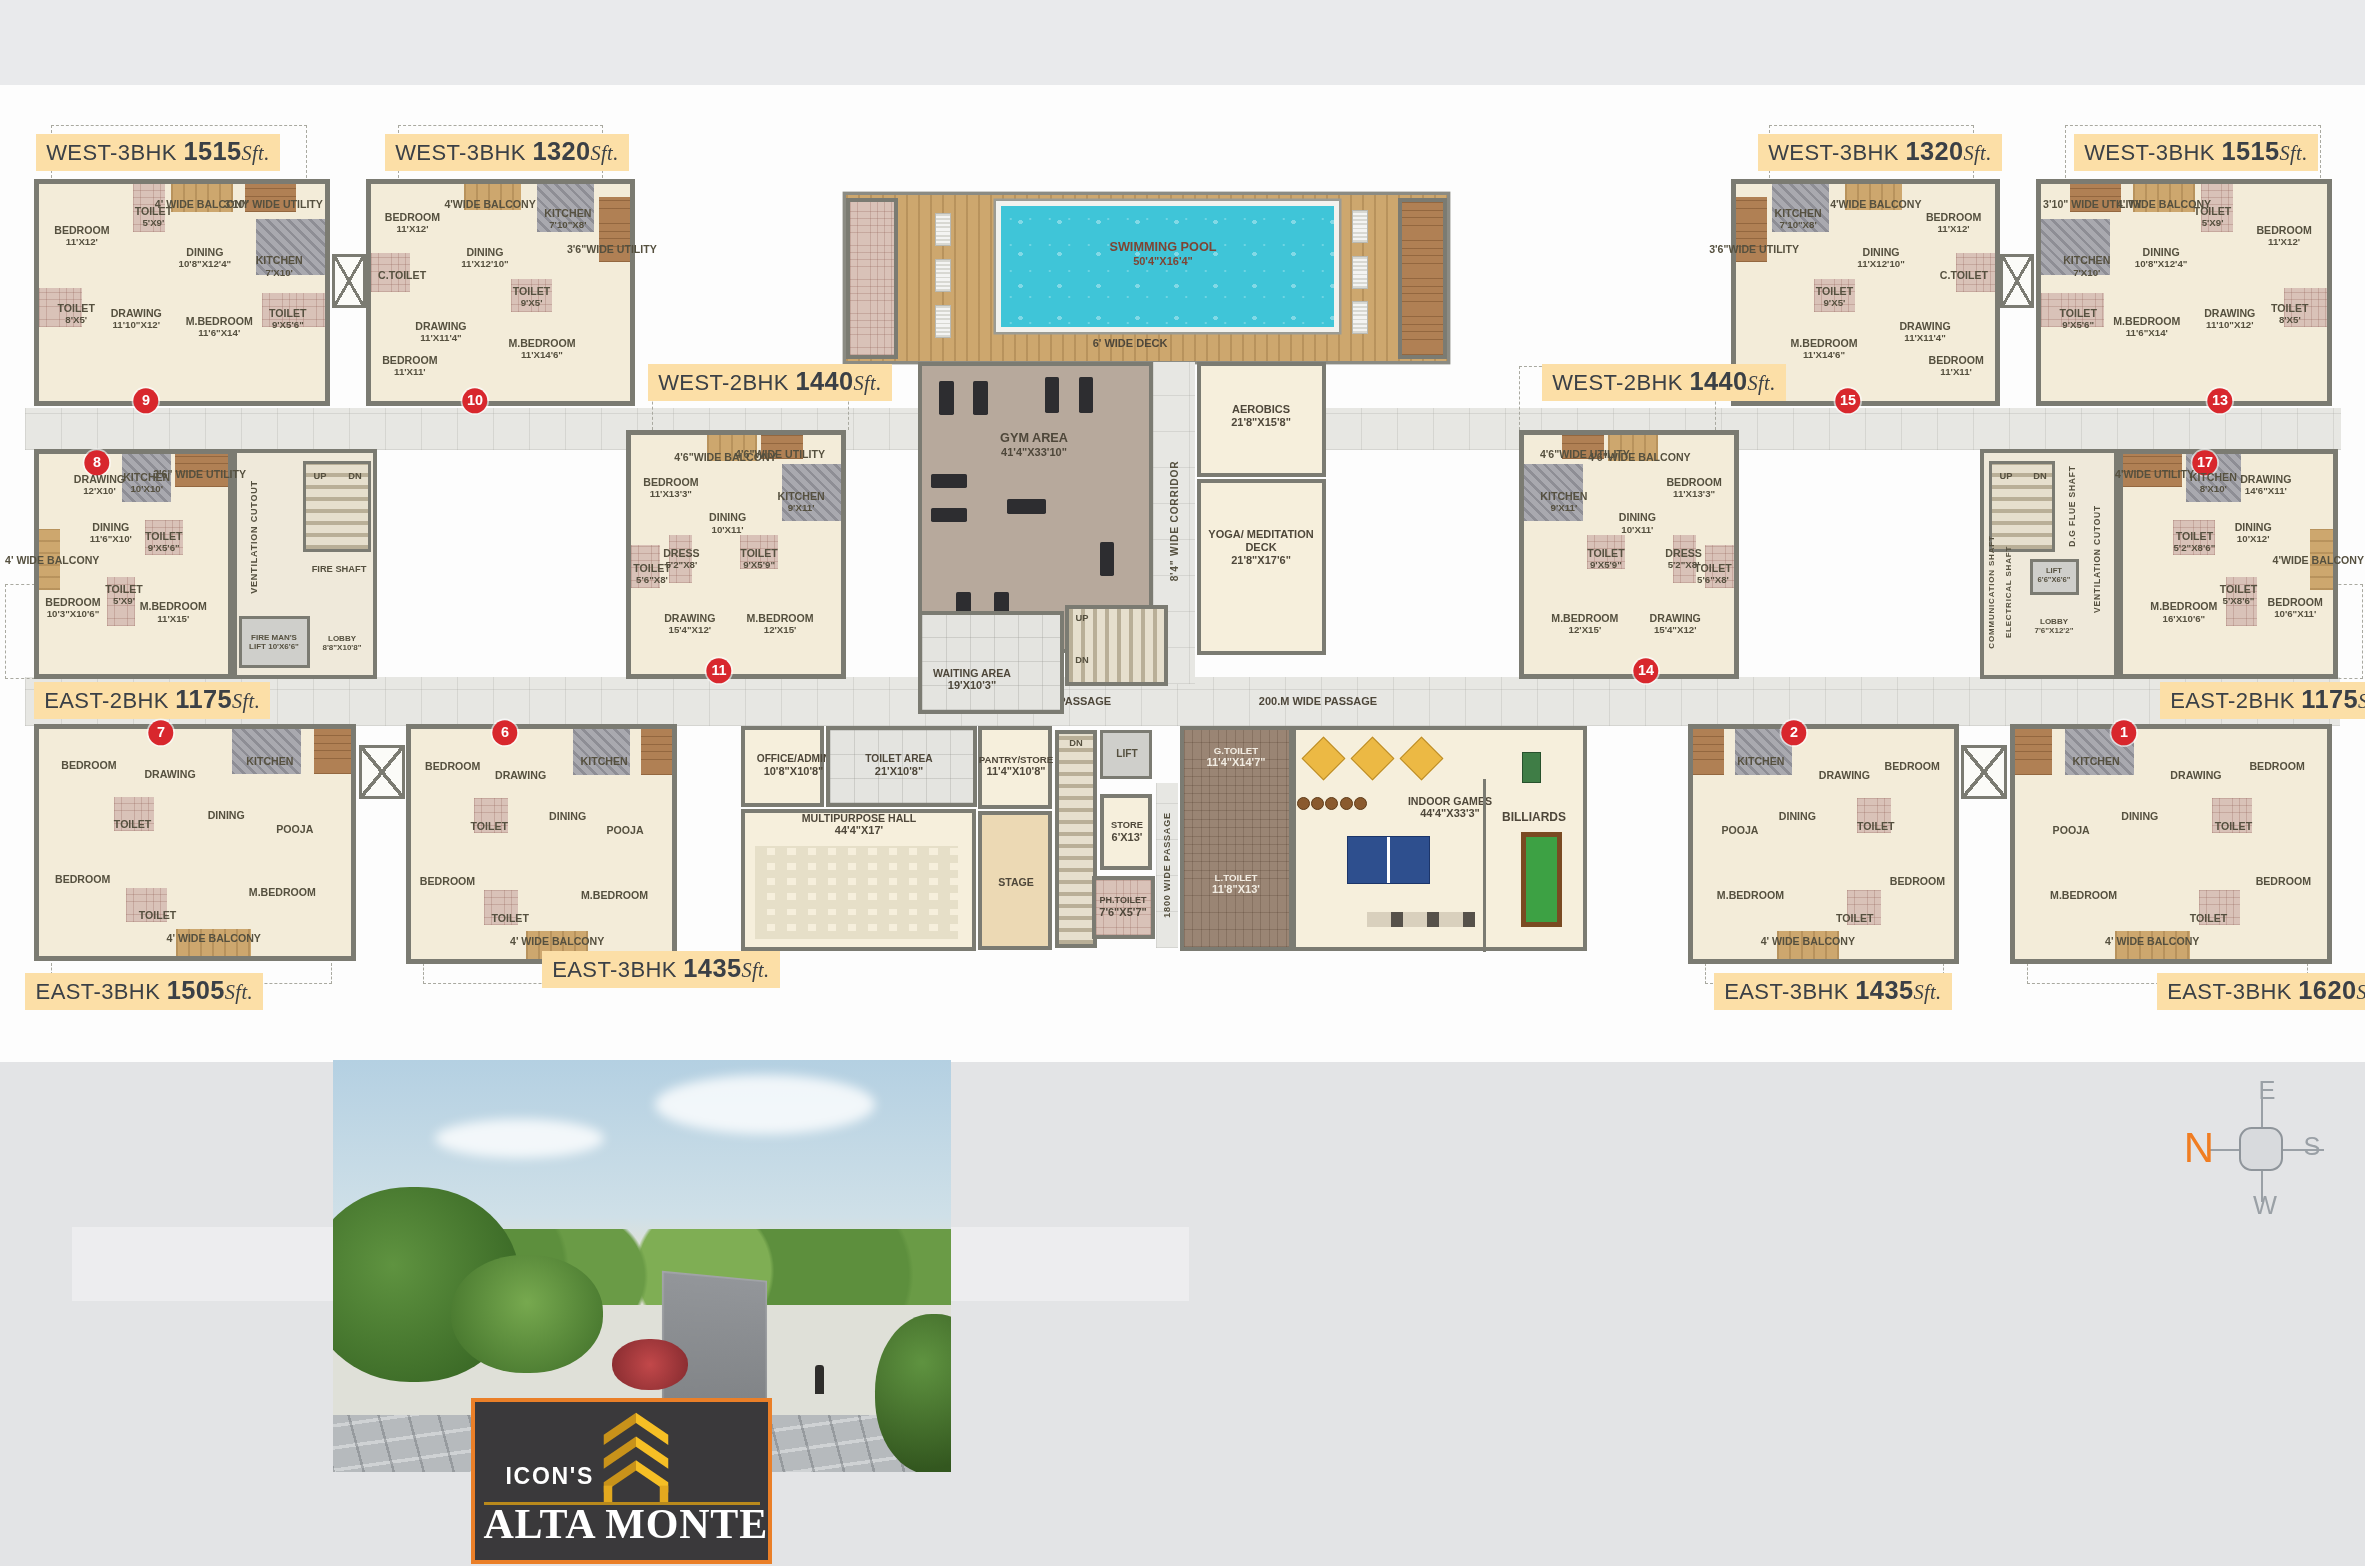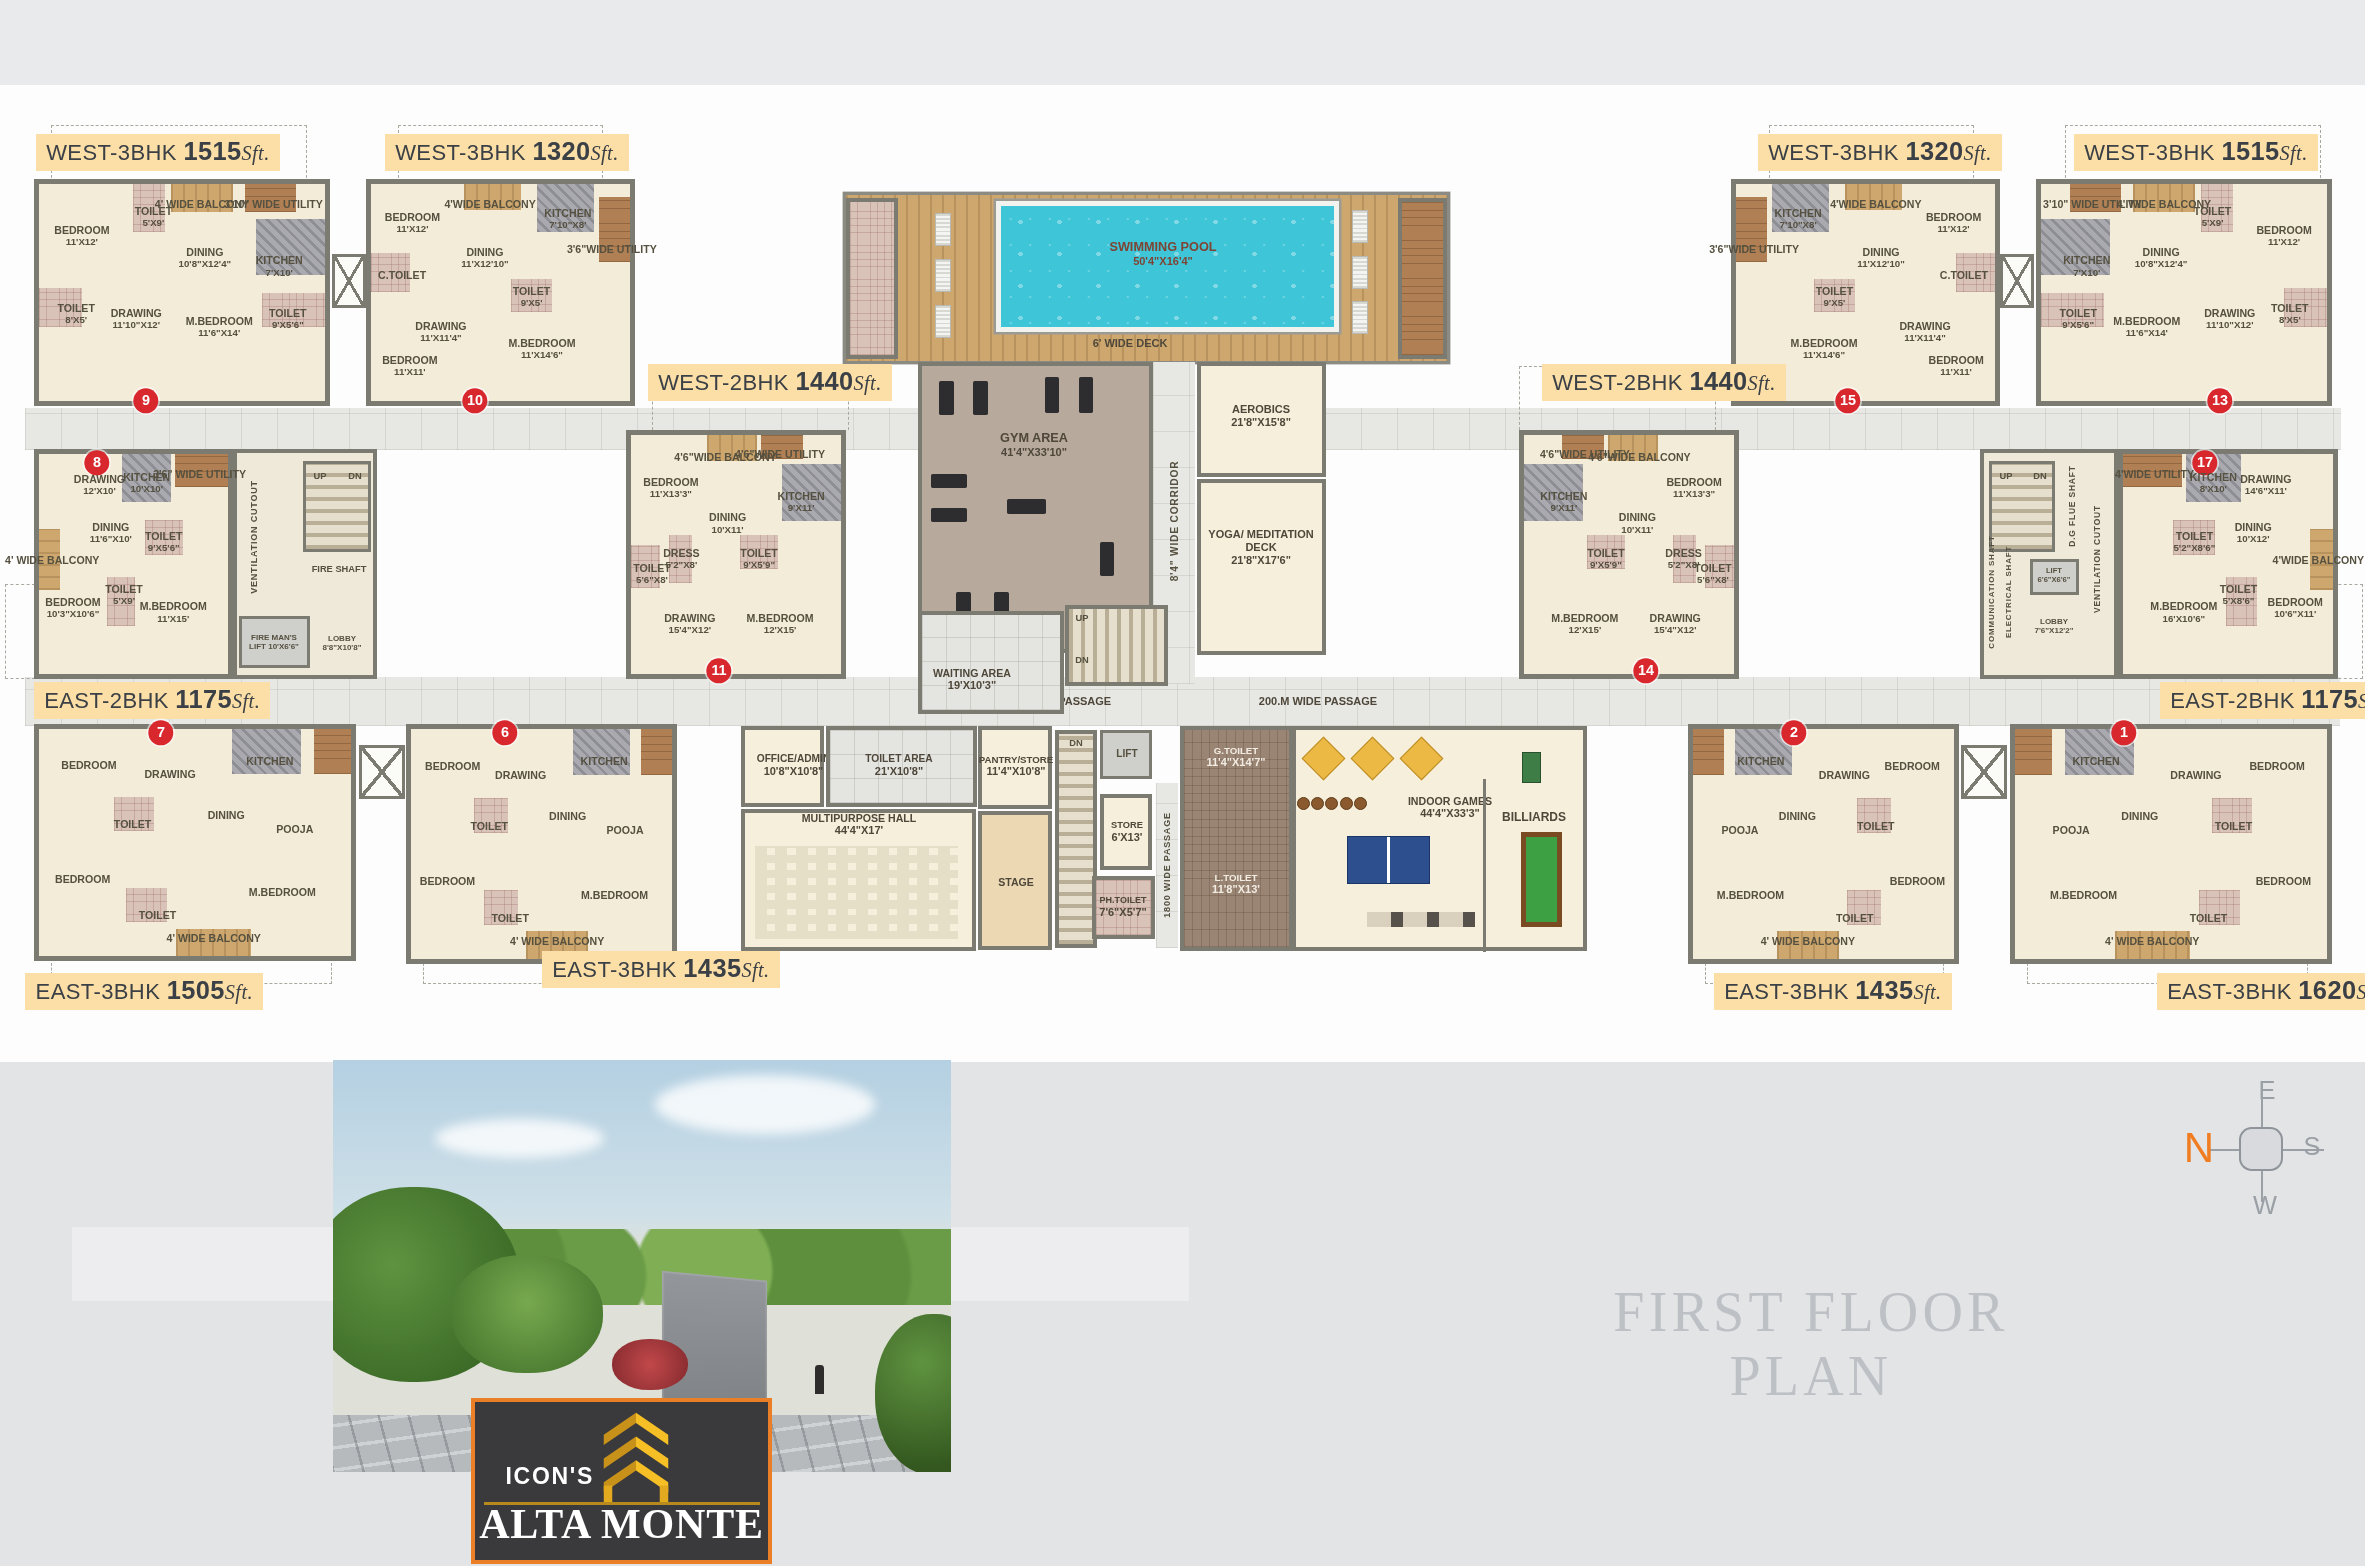--- a/index.html
+++ b/index.html
@@ -78,21 +78,21 @@
   .ph-bush{position:absolute;border-radius:48%;}
   .ph-wall{position:absolute;left:330px;top:216px;width:110px;height:148px;background:linear-gradient(#93969a,#7e8184);
            transform:perspective(254px) rotateY(18deg);box-shadow:inset 0 0 0 1.7px rgba(255,255,255,.15);}
   .ph-pave{position:absolute;left:0;top:355px;width:618px;height:59px;background:#b6babd;
            background-image:repeating-linear-gradient(75deg,rgba(90,95,100,.35) 0 2.5px,transparent 2.5px 29px),
                             repeating-linear-gradient(-8deg,rgba(255,255,255,.35) 0 3.4px,transparent 3.4px 22px);}
   .ph-person{position:absolute;left:482px;top:305px;width:8.5px;height:29px;background:#2e2d2b;border-radius:3.4px 3.4px 0 0;}
   .logo{position:absolute;left:471px;top:1398px;width:301px;height:166px;background:#3a393b;
         border:4.2px solid #ea7f28;box-sizing:border-box;}
   .logo .brand{position:absolute;left:30.5px;top:61px;color:#fff;font-weight:700;font-size:23px;letter-spacing:1.7px;}
-  .logo .name{position:absolute;left:0;right:0;bottom:12px;text-align:center;color:#fff;
+  .logo .name{position:absolute;left:0;right:0;bottom:12px;text-align:right;color:#fff;
         font-family:"Liberation Serif",serif;font-weight:700;font-size:42px;letter-spacing:0.8px;}
   .logo .goldline{position:absolute;left:8.5px;right:8.5px;top:100px;height:2.5px;background:#b8891c;}
   .logo svg{position:absolute;left:127px;top:8.5px;}
   .compass{position:absolute;left:2239px;top:1127px;width:44px;height:44px;border:2.5px solid #8f959b;
            border-radius:12.7px;background:#d8dadd;box-sizing:border-box;}
   .cline{position:absolute;background:#9aa0a6;}
   .cletter{position:absolute;transform:translate(-50%,-50%);color:#9aa0a6;font-size:25.4px;font-weight:400;}
   .cletter.n{color:#f07d22;font-size:42px;}
 </style>
 </head>
@@ -515,21 +515,20 @@
       <polygon points="40,58 2,84 2,96 40,70" fill="#c8921a"></polygon>
       <polygon points="40,58 78,84 78,96 40,70" fill="#f6bf25"></polygon>
       <rect x="2" y="88" width="10" height="22" fill="#e3a91f"></rect>
       <rect x="68" y="88" width="10" height="22" fill="#e3a91f"></rect>
     </svg>
     <div class="goldline"></div>
     <div class="brand">ICON'S</div>
     <div class="name">ALTA MONTE</div>
   </div>
 
-  <div class="title">FIRST FLOOR PLAN</div>
 
   <div>
     <div class="cline" style="left:2209px;top:1149px;width:115px;height:1.7px;"></div>
     <div class="cline" style="left:2261px;top:1097px;width:1.7px;height:105px;"></div>
     <div class="compass"></div>
     <div class="cletter n" style="left:2199px;top:1148px;">N</div>
     <div class="cletter" style="left:2267px;top:1090px;">E</div>
     <div class="cletter" style="left:2312px;top:1146px;">S</div>
     <div class="cletter" style="left:2265px;top:1205px;">W</div>
   </div>

